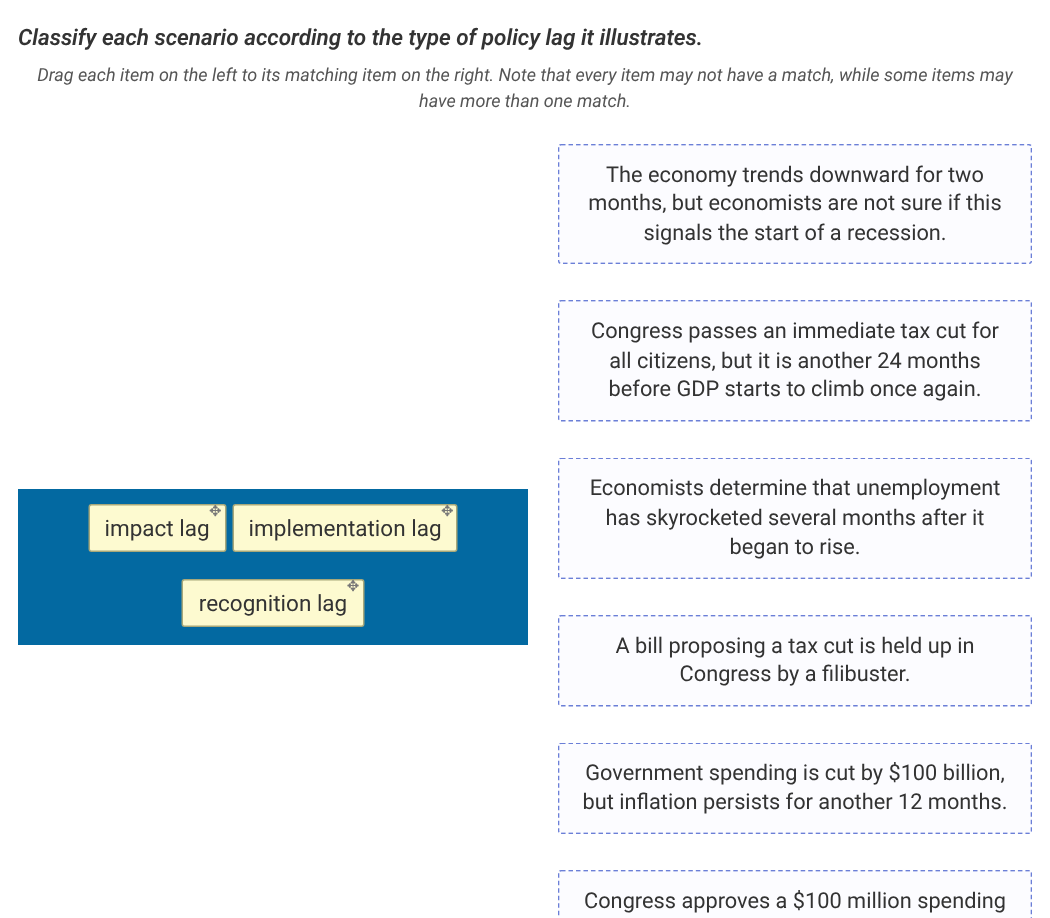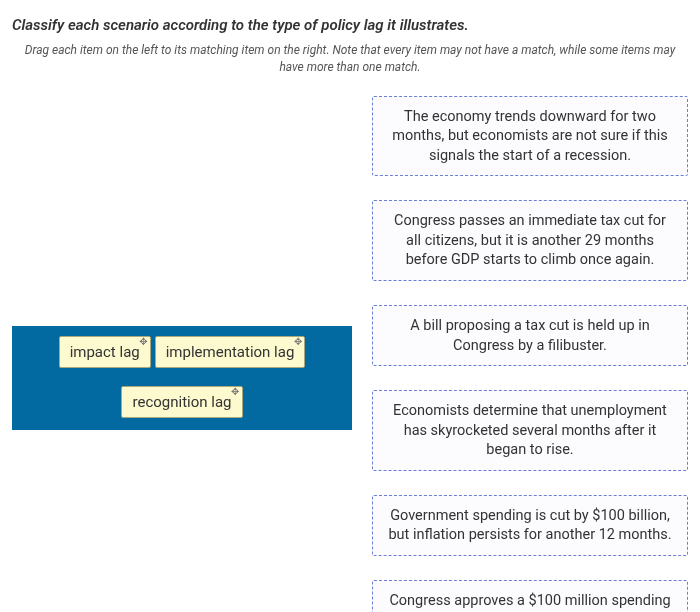--- a/index.html
+++ b/index.html
@@ -115,27 +115,27 @@
         <span class="handle">✥</span>
       </div>
     </div>
   </div>
 
   <div class="right-col">
     <div class="drop-target">
       <span>The economy trends downward for two months, but economists are not sure if this signals the start of a recession.</span>
     </div>
     <div class="drop-target">
-      <span>Congress passes an immediate tax cut for all citizens, but it is another 29 months before GDP starts to climb once again.</span>
+      <span>Congress passes an immediate tax cut for all citizens, but it is another 24 months before GDP starts to climb once again.</span>
+    </div>
+    <div class="drop-target">
+      <span>Economists determine that unemployment has skyrocketed several months after it began to rise.</span>
     </div>
     <div class="drop-target">
       <span>A bill proposing a tax cut is held up in Congress by a filibuster.</span>
-    </div>
-    <div class="drop-target">
-      <span>Economists determine that unemployment has skyrocketed several months after it began to rise.</span>
     </div>
     <div class="drop-target">
       <span>Government spending is cut by $100 billion, but inflation persists for another 12 months.</span>
     </div>
     <div class="drop-target">
       <span>Congress approves a $100 million spending package, but officials need six after to determine which projects to finance.</span>
     </div>
   </div>
 </div>
 

